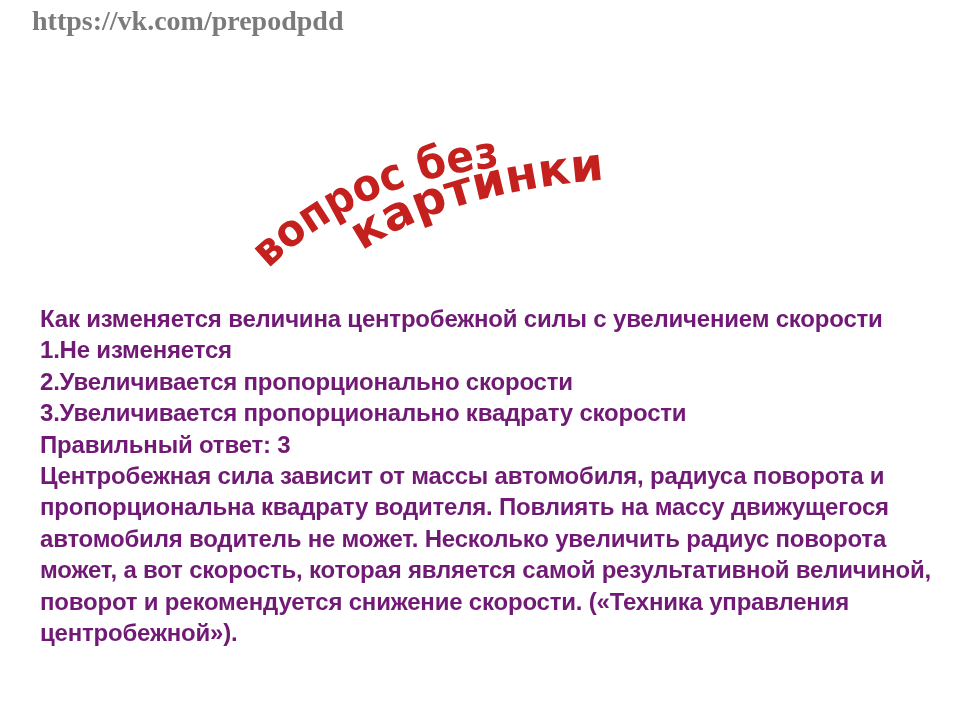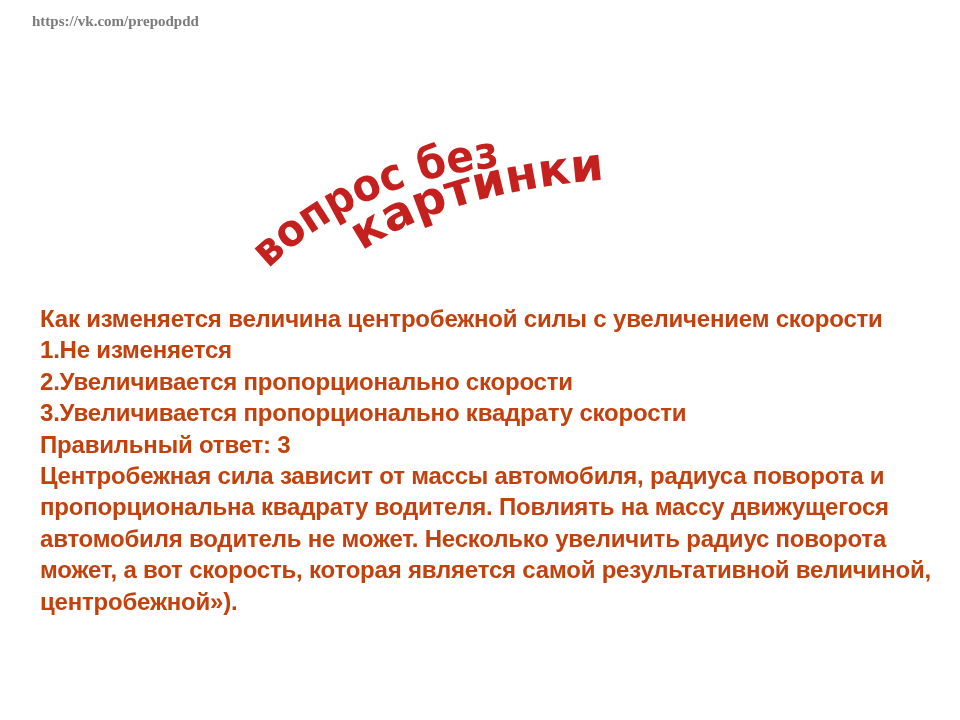--- a/index.html
+++ b/index.html
@@ -14,21 +14,21 @@
     background: #ffffff;
     overflow: hidden;
     font-family: "Liberation Sans", sans-serif;
   }
   .url-watermark {
     position: absolute;
     left: 32px;
     top: 8px;
     font-family: "Liberation Serif", serif;
     font-weight: bold;
-    font-size: 15px;
+    font-size: 28px;
     line-height: 26px;
     color: #7b7b7b;
     white-space: nowrap;
   }
   .stamp {
     position: absolute;
     left: 250px;
     top: 133px;
     width: 390px;
     height: 152px;
@@ -37,21 +37,21 @@
     font-family: "DejaVu Sans", sans-serif;
     font-weight: bold;
   }
   .stamp-line1 { font-size: 44px; }
   .stamp-line2 { font-size: 46px; }
   .question-block {
     position: absolute;
     left: 40px;
     top: 303px;
     width: 900px;
-    color: #c2410c;
+    color: #701a75;
     font-family: "Liberation Sans", sans-serif;
     font-weight: bold;
     font-size: 24px;
     line-height: 31.4px;
     letter-spacing: -0.2px;
   }
   .question-line {
     white-space: nowrap;
   }
 </style>
@@ -78,16 +78,17 @@
   <div class="question-block">
     <div class="question-line">Как изменяется величина центробежной силы с увеличением скорости</div>
     <div class="question-line">1.Не изменяется</div>
     <div class="question-line">2.Увеличивается пропорционально скорости</div>
     <div class="question-line">3.Увеличивается пропорционально квадрату скорости</div>
     <div class="question-line">Правильный ответ: 3</div>
     <div class="question-line">Центробежная сила зависит от массы автомобиля, радиуса поворота и</div>
     <div class="question-line">пропорциональна квадрату водителя. Повлиять на массу движущегося</div>
     <div class="question-line">автомобиля водитель не может. Несколько увеличить радиус поворота</div>
     <div class="question-line">может, а вот скорость, которая является самой результативной величиной,</div>
+    <div class="question-line">поворот и рекомендуется снижение скорости. («Техника управления</div>
     <div class="question-line">центробежной»).</div>
   </div>
 
 </div>
 
 </body></html>

